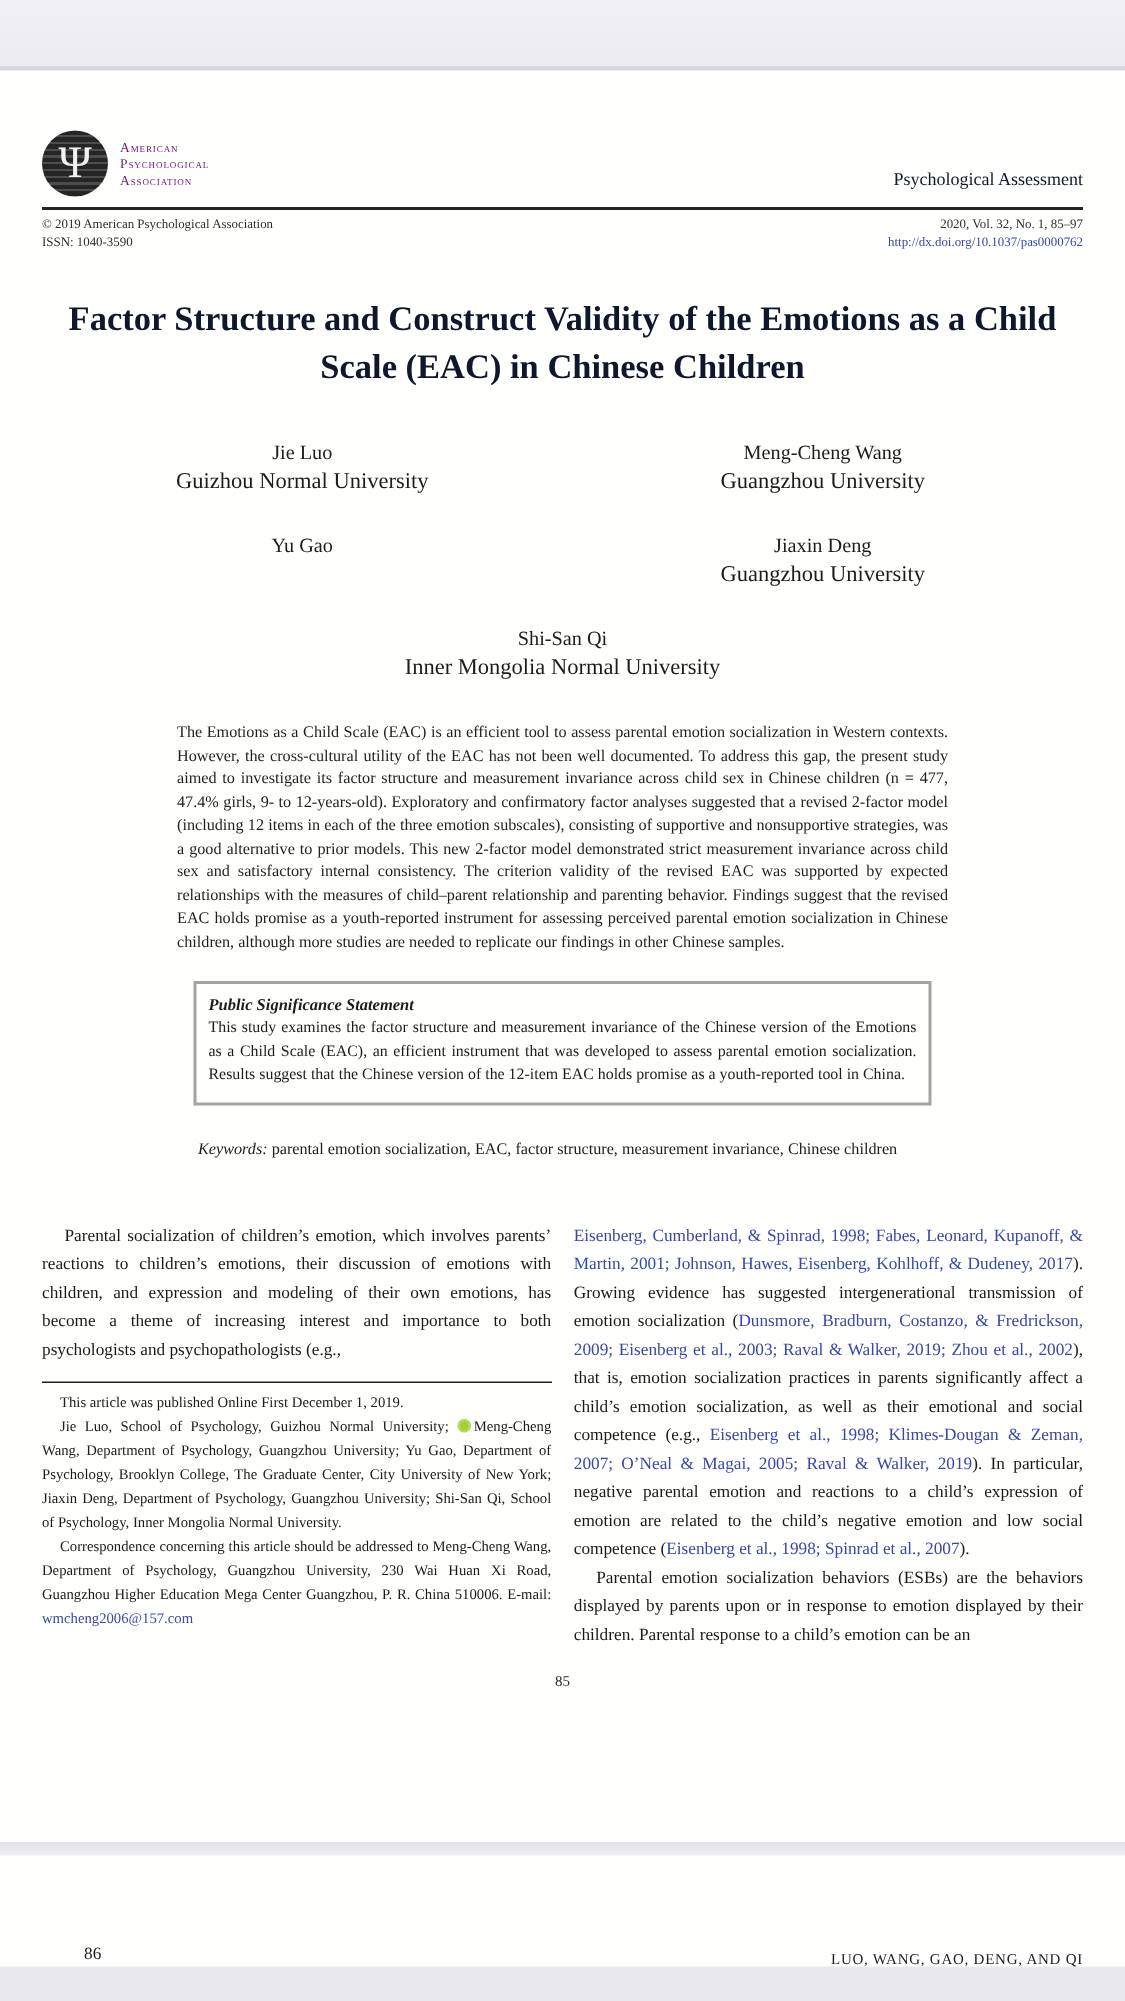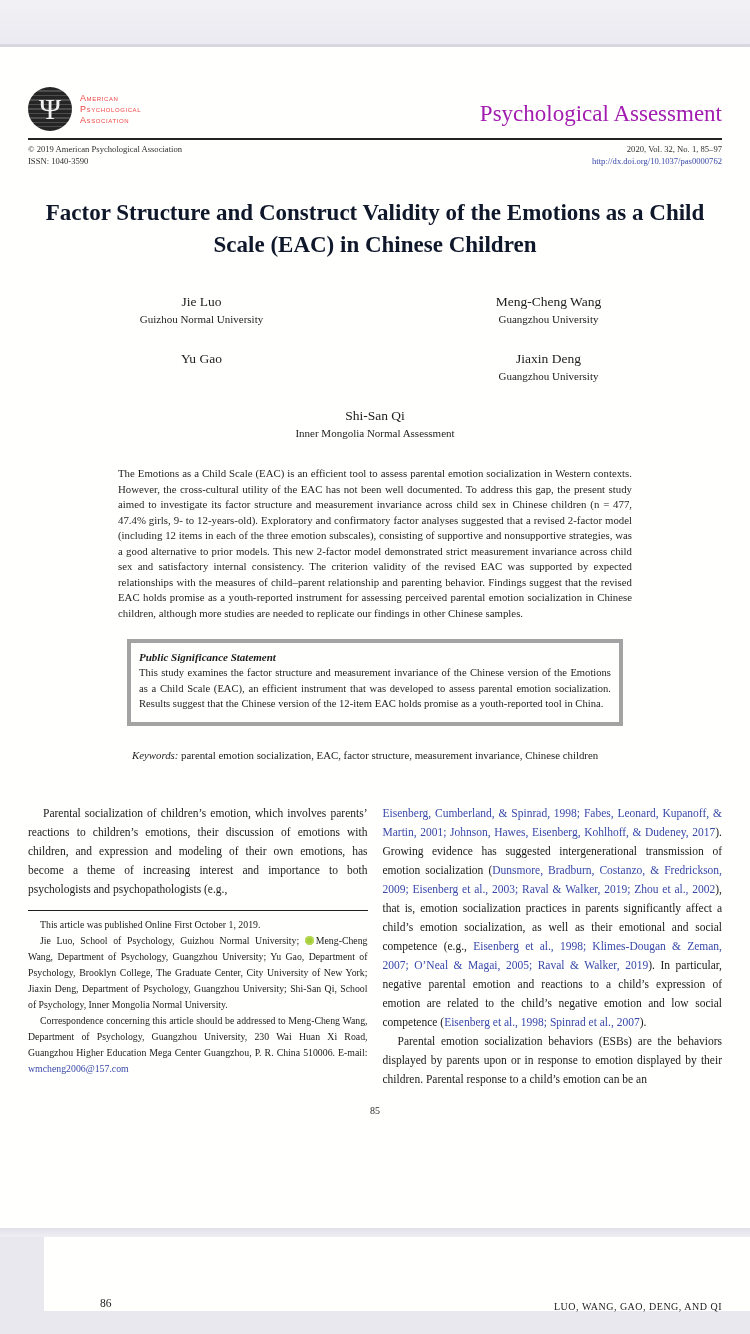--- a/index.html
+++ b/index.html
@@ -8,52 +8,52 @@
     background:#e9e8ef;
     font-family:"Liberation Serif", serif;
     color:#1c1c1c;
     overflow:hidden;
     -webkit-font-smoothing:antialiased;
   }
   .viewer-top{height:44px;background:linear-gradient(#f1f0f5,#ecebf1);border-bottom:3px solid #d8d7df;}
   .page{background:#fffffe;box-sizing:border-box;padding:0 28px;position:relative;}
   .page-1{height:1181px;}
   .page-gap{height:9px;background:linear-gradient(#e2e1e9,#efeef3);}
-  .page-2{height:74px;margin-left:44px;}
+  .page-2{height:74px;}
 
   
   .masthead{display:flex;justify-content:space-between;align-items:flex-end;padding-top:40px;}
   .apa-logo{display:flex;align-items:center;gap:8px;}
   .apa-circle{
     width:44px;height:44px;border-radius:50%;
     background:repeating-linear-gradient(180deg,#252525 0 3px,#4d4d4d 3px 4.5px);
     color:#f2f2f2;display:flex;align-items:center;justify-content:center;
     font-size:30px;line-height:1;font-family:"Liberation Serif",serif;
   }
-  .apa-text{font-family:Liberation Sans, sans-serif;color:#ef4444;}
+  .apa-text{font-family:Liberation Serif, serif;color:#701a75;}
   .apa-text div{font-variant:small-caps;font-size:9px;letter-spacing:.6px;line-height:11px;}
-  .journal-title{font-size:23px;color:#a21caf;padding-bottom:4px;}
+  .journal-title{font-size:12px;color:#0f172a;padding-bottom:4px;}
   .masthead-rule{border:0;border-top:2px solid #232323;margin:7px 0 0;}
   .meta-row{display:flex;justify-content:space-between;font-size:8.6px;line-height:1.4;margin-top:3px;color:#2e2e2e;}
   .meta-right{text-align:right;}
   .doi-link{color:#3848a8;text-decoration:none;}
 
   
   .article-title{text-align:center;font-size:23px;line-height:1.4;margin:30px auto 0;max-width:665px;color:#0f172a;}
   .authors{margin-top:33px;}
   .author-row{display:flex;margin-top:26px;}
   .author-row:first-child{margin-top:0;}
   .author-cell{flex:1;text-align:center;}
   .author-name{font-size:13.5px;}
-  .author-aff{font-size:11px;margin-top:3px;}
+  .author-aff{font-size:15px;margin-top:3px;}
   .author-row.single .author-cell{flex:none;width:100%;}
 
   
   .abstract{margin:27px 90px 13px;font-size:10.8px;line-height:15.5px;text-align:justify;color:#1f1f1f;}
-  .sig-box{width:472px;margin:18px auto 0;border:4px solid #a3a3a3;padding:8px 8px 11px;}
+  .sig-box{width:472px;margin:18px auto 0;border:2px solid #a3a3a3;padding:8px 8px 11px;}
   .sig-heading{font-weight:bold;font-style:italic;font-size:11px;margin:0 0 2px;}
   .sig-body{font-size:10.6px;line-height:15.2px;text-align:justify;margin:0;}
   .keywords{margin:22px 90px 0;font-size:10.8px;line-height:15px;text-align:justify;text-indent:14px;}
   .keywords .kw-label{font-style:italic;}
 
   
   .columns{display:flex;gap:15px;margin-top:41px;}
   .col{flex:1;font-size:11.5px;line-height:19px;text-align:justify;color:#1a1a1a;}
   .col p{margin:0;}
   .col p.indent{text-indent:15px;}
@@ -122,40 +122,40 @@
         <div class="author-name">Yu Gao</div>
       </div>
       <div class="author-cell">
         <div class="author-name">Jiaxin Deng</div>
         <div class="author-aff">Guangzhou University</div>
       </div>
     </div>
     <div class="author-row single">
       <div class="author-cell">
         <div class="author-name">Shi-San Qi</div>
-        <div class="author-aff">Inner Mongolia Normal Assessment</div>
+        <div class="author-aff">Inner Mongolia Normal University</div>
       </div>
     </div>
   </div>
 
   <p class="abstract">The Emotions as a Child Scale (EAC) is an efficient tool to assess parental emotion socialization in Western contexts. However, the cross-cultural utility of the EAC has not been well documented. To address this gap, the present study aimed to investigate its factor structure and measurement invariance across child sex in Chinese children (n = 477, 47.4% girls, 9- to 12-years-old). Exploratory and confirmatory factor analyses suggested that a revised 2-factor model (including 12 items in each of the three emotion subscales), consisting of supportive and nonsupportive strategies, was a good alternative to prior models. This new 2-factor model demonstrated strict measurement invariance across child sex and satisfactory internal consistency. The criterion validity of the revised EAC was supported by expected relationships with the measures of child–parent relationship and parenting behavior. Findings suggest that the revised EAC holds promise as a youth-reported instrument for assessing perceived parental emotion socialization in Chinese children, although more studies are needed to replicate our findings in other Chinese samples.</p>
 
   <div class="sig-box">
     <p class="sig-heading">Public Significance Statement</p>
     <p class="sig-body">This study examines the factor structure and measurement invariance of the Chinese version of the Emotions as a Child Scale (EAC), an efficient instrument that was developed to assess parental emotion socialization. Results suggest that the Chinese version of the 12-item EAC holds promise as a youth-reported tool in China.</p>
   </div>
 
   <p class="keywords"><span class="kw-label">Keywords:</span><span> parental emotion socialization, EAC, factor structure, measurement invariance, Chinese children</span></p>
 
   <div class="columns">
     <div class="col">
       <p class="indent">Parental socialization of children’s emotion, which involves parents’ reactions to children’s emotions, their discussion of emotions with children, and expression and modeling of their own emotions, has become a theme of increasing interest and importance to both psychologists and psychopathologists (e.g.,</p>
       <hr class="fn-rule">
       <div class="footnotes">
-        <p>This article was published Online First October 1, 2019.</p>
+        <p>This article was published Online First December 1, 2019.</p>
         <p><span>Jie Luo, School of Psychology, Guizhou Normal University; </span><span class="inline-icon orcid"></span><span>Meng-Cheng Wang, Department of Psychology, Guangzhou University; Yu Gao, Department of Psychology, Brooklyn College, The Graduate Center, City University of New York; Jiaxin Deng, Department of Psychology, Guangzhou University; Shi-San Qi, School of Psychology, Inner Mongolia Normal University.</span></p>
         <p><span>Correspondence concerning this article should be addressed to Meng-Cheng Wang, Department of Psychology, Guangzhou University, 230 Wai Huan Xi Road, Guangzhou Higher Education Mega Center Guangzhou, P. R. China 510006. E-mail: </span><span class="cite-link">wmcheng2006@157.com</span></p>
       </div>
     </div>
     <div class="col">
       <p><span class="cite-link">Eisenberg, Cumberland, &amp; Spinrad, 1998; Fabes, Leonard, Kupanoff, &amp; Martin, 2001; Johnson, Hawes, Eisenberg, Kohlhoff, &amp; Dudeney, 2017</span><span>). Growing evidence has suggested intergenerational transmission of emotion socialization (</span><span class="cite-link">Dunsmore, Bradburn, Costanzo, &amp; Fredrickson, 2009; Eisenberg et al., 2003; Raval &amp; Walker, 2019; Zhou et al., 2002</span><span>), that is, emotion socialization practices in parents significantly affect a child’s emotion socialization, as well as their emotional and social competence (e.g., </span><span class="cite-link">Eisenberg et al., 1998; Klimes-Dougan &amp; Zeman, 2007; O’Neal &amp; Magai, 2005; Raval &amp; Walker, 2019</span><span>). In particular, negative parental emotion and reactions to a child’s expression of emotion are related to the child’s negative emotion and low social competence (</span><span class="cite-link">Eisenberg et al., 1998; Spinrad et al., 2007</span><span>).</span></p>
       <p class="indent">Parental emotion socialization behaviors (ESBs) are the behaviors displayed by parents upon or in response to emotion displayed by their children. Parental response to a child’s emotion can be an</p>
     </div>
   </div>
 

